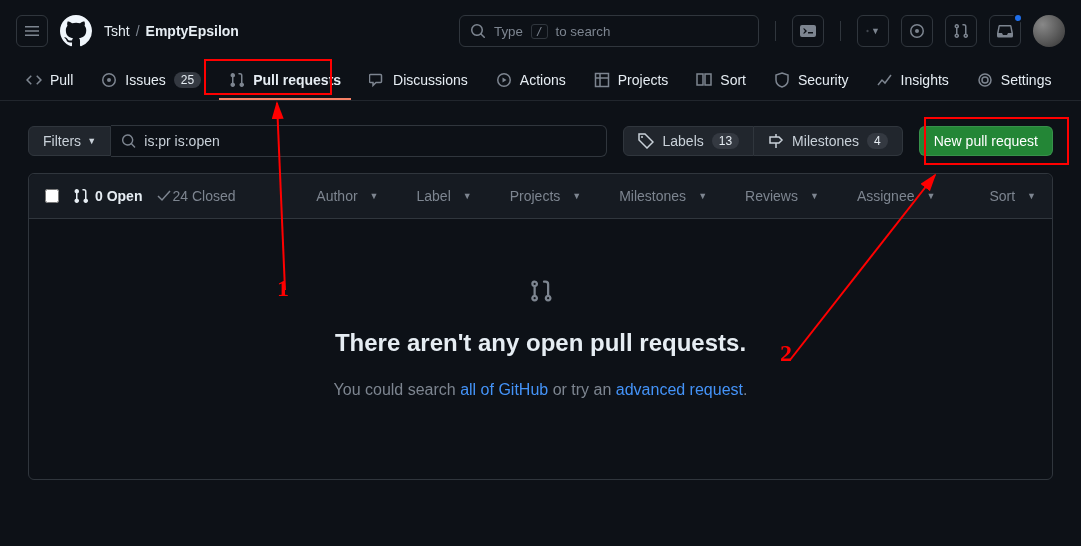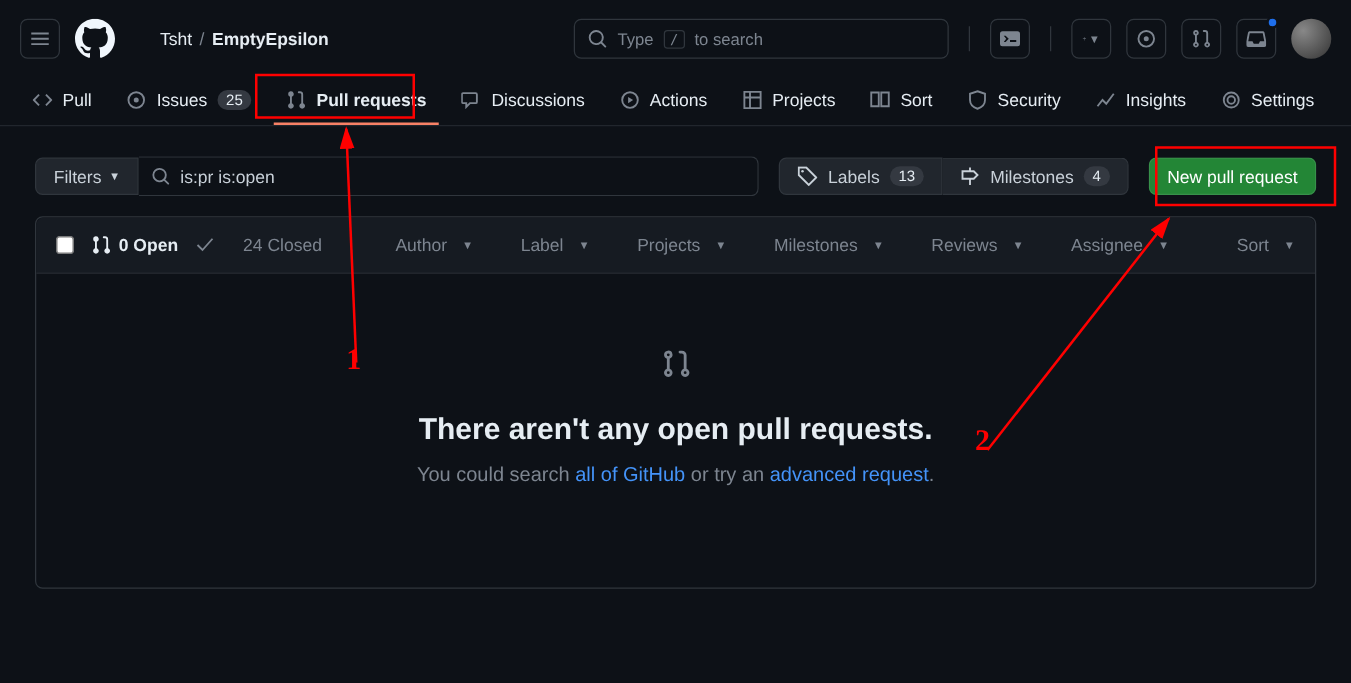--- a/index.html
+++ b/index.html
@@ -1,20 +1,20 @@
 <!DOCTYPE html>
 <html><head>
 <meta charset="utf-8">
 <style>
 * { box-sizing: border-box; margin: 0; padding: 0; }
 body { background: #0d1117; color: #e6edf3; font-family: -apple-system, BlinkMacSystemFont, "Segoe UI", Helvetica, Arial, sans-serif; font-size: 14px; width: 1081px; height: 546px; overflow: hidden; position: relative; }
 .header { display: flex; align-items: center; padding: 16px; gap: 12px; height: 62px; }
 .icon-btn { width: 32px; height: 32px; border: 1px solid #30363d; border-radius: 6px; display: flex; align-items: center; justify-content: center; background: transparent; color: #7d8590; cursor: pointer; }
 .logo-btn { width: 32px; height: 32px; display: flex; align-items: center; justify-content: center; color: #f0f6fc; }
-.breadcrumb { display: flex; align-items: center; gap: 6px; font-size: 14px; margin-left: 24px; }
+.breadcrumb { display: flex; align-items: center; gap: 6px; font-size: 14px; }
 .breadcrumb a { color: #e6edf3; text-decoration: none; }
 .breadcrumb .sep { color: #7d8590; }
 .breadcrumb .repo { font-weight: 600; }
 .spacer { flex: 1; }
 .search-box { display: flex; align-items: center; border: 1px solid #30363d; border-radius: 6px; padding: 0 10px; height: 32px; width: 300px; color: #7d8590; gap: 8px; background: transparent; }
 .search-box kbd { border: 1px solid #30363d; border-radius: 3px; padding: 0 4px; font-size: 11px; color: #7d8590; }
 .divider-v { width: 1px; height: 20px; background: #30363d; margin: 0 4px; }
 .plus-btn { display: flex; align-items: center; gap: 2px; padding: 0 8px; }
 .avatar { width: 32px; height: 32px; border-radius: 50%; background: radial-gradient(circle at 30% 30%, #888, #333); position: relative; }
 .notif-dot { position: absolute; top: -3px; right: -3px; width: 10px; height: 10px; background: #1f6feb; border-radius: 50%; border: 2px solid #0d1117; }
@@ -32,25 +32,25 @@
 .btn-group { display: flex; }
 .btn-secondary { background: #21262d; border: 1px solid #30363d; padding: 6px 14px; color: #c9d1d9; display: flex; align-items: center; gap: 8px; font-size: 14px; cursor: pointer; }
 .btn-secondary:first-child { border-radius: 6px 0 0 6px; }
 .btn-secondary:last-child { border-radius: 0 6px 6px 0; border-left: none; }
 .btn-primary { background: #238636; border: 1px solid rgba(240,246,252,0.1); border-radius: 6px; padding: 6px 14px; color: #fff; font-size: 14px; font-weight: 500; cursor: pointer; }
 .issue-list { border: 1px solid #30363d; border-radius: 6px; }
 .issue-list-header { display: flex; align-items: center; padding: 14px 16px; background: #161b22; border-bottom: 1px solid #30363d; border-radius: 6px 6px 0 0; gap: 14px; }
 .issue-list-header input[type=checkbox] { width: 14px; height: 14px; }
 .open-closed { display: flex; gap: 14px; font-size: 14px; }
 .open-count { font-weight: 600; display: flex; align-items: center; gap: 6px; }
-.closed-count { color: #7d8590; display: flex; align-items: center; gap: 22px; }
+.closed-count { color: #7d8590; display: flex; align-items: center; gap: 0; }
 .filter-menu { color: #7d8590; font-size: 14px; cursor: pointer; display: flex; align-items: center; gap: 12px; }
 .empty-state { text-align: center; padding: 60px 40px 80px; }
 .empty-icon { font-size: 24px; color: #7d8590; margin-bottom: 20px; display: inline-block; }
-.empty-title { font-size: 24px; font-weight: 600; margin-bottom: 14px; color: #e6edf3; }
+.empty-title { font-size: 24px; font-weight: 600; margin-bottom: 24px; color: #e6edf3; }
 .empty-subtitle { color: #7d8590; font-size: 16px; }
 .empty-subtitle a { color: #4493f8; text-decoration: none; }
 .caret { font-size: 9px; }
 svg { fill: currentColor; }
 .annotation-box-1 { position: absolute; left: 204px; top: 59px; width: 128px; height: 36px; border: 2px solid red; pointer-events: none; }
 .annotation-box-2 { position: absolute; left: 924px; top: 117px; width: 145px; height: 48px; border: 2px solid red; pointer-events: none; }
 .ann-label { position: absolute; color: red; font-size: 24px; font-weight: bold; font-family: serif; pointer-events: none; }
 </style>
 </head>
 <body>

